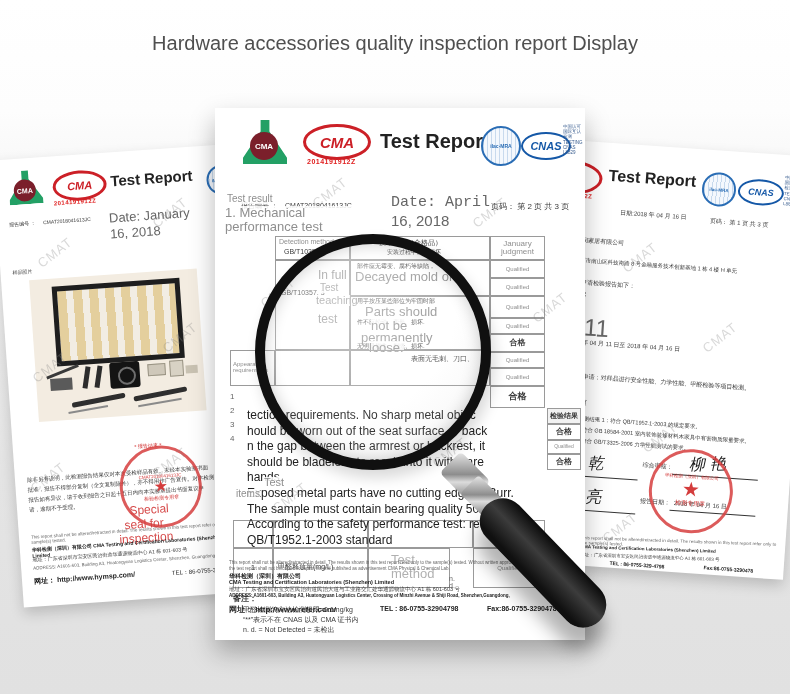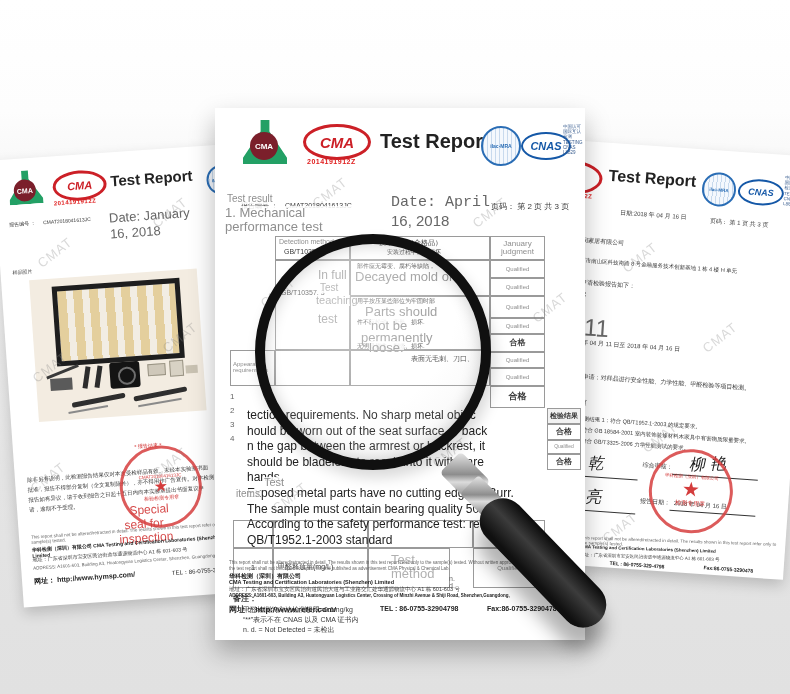--- a/index.html
+++ b/index.html
@@ -53,20 +53,21 @@
   .photo{position:absolute;background:#f3ece1;overflow:hidden;}
   .photo-frame{position:absolute;border:5px solid #1e1e1e;
     background:repeating-linear-gradient(90deg,#e4cf9d 0 9px,#f2ede3 9px 16px);}
   .part{position:absolute;background:#3a3a3a;}
 </style>
 </head>
 <body>
 
 <div class="stage">
 
+  <div class="title t20 abs" style="top:32px;">Hardware accessories quality inspection report Display</div>
 
   <span class="wm" style="left:35px;top:245px;">CMAT</span>
   <span class="wm" style="left:30px;top:360px;">CMAT</span>
   <span class="wm" style="left:28px;top:470px;">CMAT</span>
   <span class="wm" style="left:150px;top:205px;">CMAT</span>
   <span class="wm" style="left:160px;top:330px;">CMAT</span>
   <span class="wm" style="left:150px;top:455px;">CMAT</span>
   <span class="wm" style="left:258px;top:285px;z-index:11;">CMAT</span>
   <span class="wm" style="left:310px;top:185px;z-index:11;">CMAT</span>
   <span class="wm" style="left:470px;top:205px;z-index:11;">CMAT</span>

